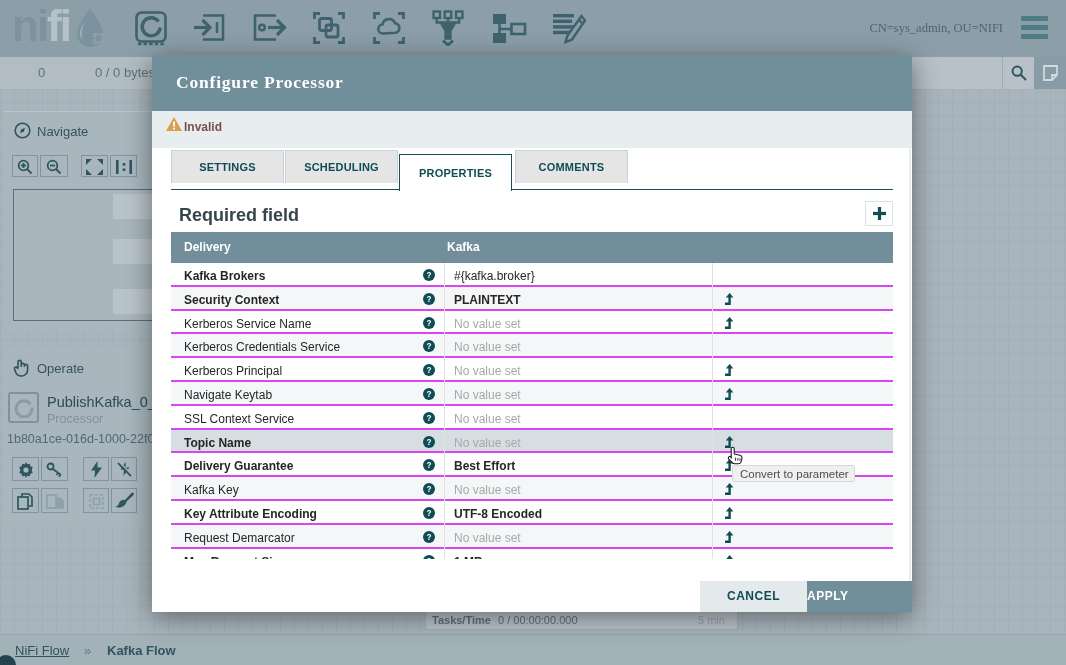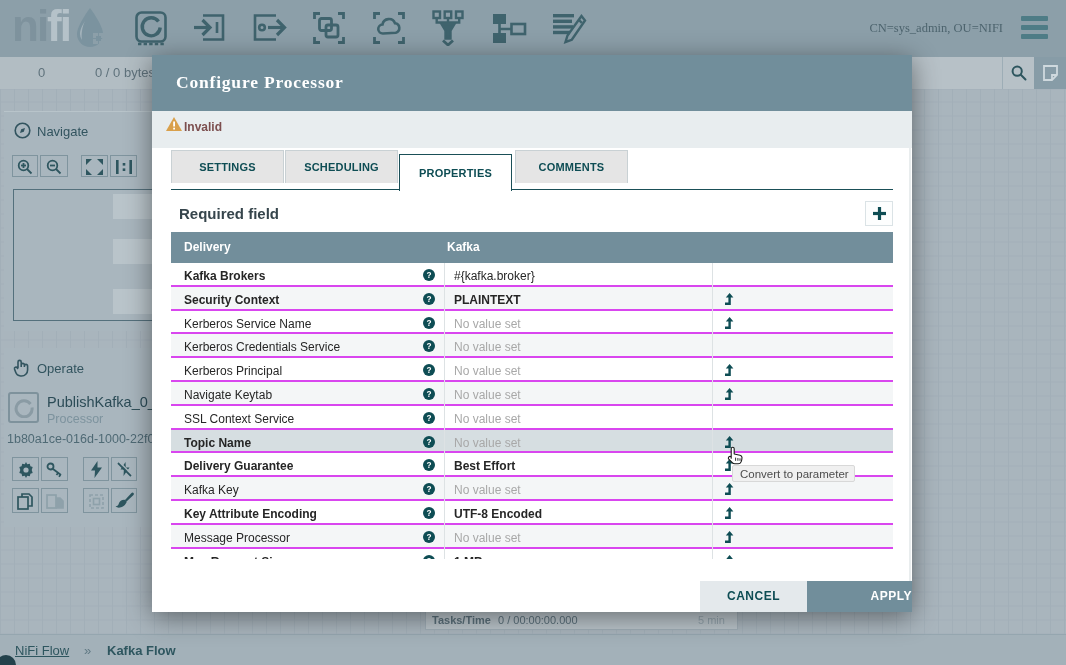--- a/index.html
+++ b/index.html
@@ -59,21 +59,21 @@
 #dlghdr h1 { position:absolute; left:24px; top:17px; font-family:"Liberation Serif",serif; font-size:17.5px; font-weight:bold; color:#fff; letter-spacing:0.8px; }
 #invbar { left:0; top:56px; width:760px; height:37px; background:#e8edef; }
 #invbar .w { position:absolute; left:14px; top:6px; }
 #invbar .t { position:absolute; left:32px; top:9px; font-size:12px; font-weight:bold; color:#7c4e4e;text-align:center; }
 
 
 .tab { position:absolute; top:95px; width:113px; height:33px; background:#e5e5e5; border:1px solid #c9d1d4; border-bottom:none; color:#0e4d54; font-size:11px; font-weight:bold; text-align:center; line-height:33px; letter-spacing:0.2px; }
 #tabline { left:19px; top:133.5px; width:722px; height:1.5px; background:#1a4f57; }
 .tab.sel { top:99px; height:37px; background:#fff; border:1px solid #1a4f57; border-bottom:none; z-index:3; line-height:37px; }
 
-#reqf { left:27px; top:150px; font-size:15px; font-weight:bold; color:#36454c; }
+#reqf { left:27px; top:150px; font-size:18px; font-weight:bold; color:#36454c; }
 #plusbtn { left:713px; top:146px; width:28px; height:25px; border:1px solid #dbe3e6; background:#fdfefe; }
 
 
 #ptable { left:19px; top:177px; width:722px; height:327px; overflow:hidden; font-size:12px; }
 #phead { position:absolute; left:0; top:0; width:722px; height:31px; background:#728e9b; color:#fff; font-weight:bold; }
 #phead .c1 { position:absolute; left:13px; top:8px; }
 #phead .c2 { position:absolute; left:276px; top:8px; }
 .prow { position:absolute; left:0; width:722px; height:23.8px; border-bottom:2px solid #d946ef; }
 .prow.alt { background:#f4f6f7; }
 .prow.hov { background:#d6dee1; }
@@ -85,21 +85,21 @@
 .sep2 { position:absolute; left:540.5px; top:0; width:1px; height:24px; background:#dde2e4; }
 .parrow { position:absolute; left:554px; top:6px; }
 
 
 #tip { left:580px; top:410px; width:123px; height:17px; background:#f0f0f0; border:1px solid #d8d8d8; border-radius:2px; z-index:6; }
 #tip span { position:absolute; left:7px; top:2px; font-size:11.5px; color:#4d4d4d; white-space:nowrap; }
 #curs { left:574px; top:390px; z-index:7; }
 
 
 #btncancel { left:548px; top:526px; width:107px; height:31px; background:#e4e9ec; color:#0e4d54; font-size:12px; font-weight:bold; text-align:center; line-height:31px; letter-spacing:0.5px; }
-#btnapply { left:655px; top:526px; width:105px; height:31px; background:#718e9b; color:#fff; font-size:12px; font-weight:bold; text-align:right; line-height:31px; letter-spacing:0.5px; }
+#btnapply { left:655px; top:526px; width:105px; height:31px; background:#718e9b; color:#fff; font-size:12px; font-weight:bold; text-align:left; line-height:31px; letter-spacing:0.5px; }
 </style>
 </head>
 <body>
 
 <div id="hdr" class="abs">
   <div id="logo-ni" class="abs">ni<span id="logo-fi">fi</span></div>
   <svg class="abs" style="left:75px;top:7px" width="30" height="40" viewBox="0 0 30 40">
     <path d="M15 1 C15 1 2 18 2 27 a13 13 0 0 0 26 0 C28 18 15 1 15 1 Z" fill="#7b939f"></path>
     <path d="M10 14 C6 20 5 24 5 27 a10 10 0 0 0 2 6 C6 28 7 20 10 14 Z" fill="#a2b2bb"></path>
     <g fill="#8c9fa9">
@@ -493,21 +493,21 @@
           <text x="8" y="12" text-anchor="middle" font-size="11" font-weight="bold" fill="#fff" font-family="Liberation Sans">?</text>
         </svg>
         <span class="pval" style="font-weight:bold">UTF-8 Encoded</span>
         <div class="sep1"></div>
         <div class="sep2"></div>
         <svg class="parrow" width="9" height="12" viewBox="0 0 9 12">
           <path d="M1 12 v-2.6 h3.4 V4.6 H1.8 L5.6 0 L9.4 4.6 H6.8 V12 Z" fill="#0e4d54" transform="translate(-1,0)"></path>
         </svg>
       </div>
     <div class="prow alt" style="top:292.8px">
-        <span class="pname">Message Processor</span>
+        <span class="pname">Request Demarcator</span>
         <svg class="qm" viewBox="0 0 16 16">
           <circle cx="8" cy="8" r="8" fill="#0e4d54"></circle>
           <text x="8" y="12" text-anchor="middle" font-size="11" font-weight="bold" fill="#fff" font-family="Liberation Sans">?</text>
         </svg>
         <span class="pval unset">No value set</span>
         <div class="sep1"></div>
         <div class="sep2"></div>
         <svg class="parrow" width="9" height="12" viewBox="0 0 9 12">
           <path d="M1 12 v-2.6 h3.4 V4.6 H1.8 L5.6 0 L9.4 4.6 H6.8 V12 Z" fill="#0e4d54" transform="translate(-1,0)"></path>
         </svg>

